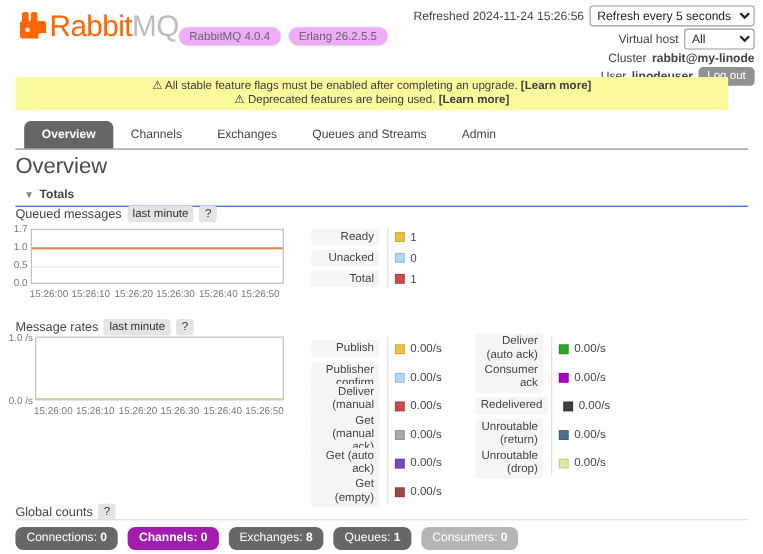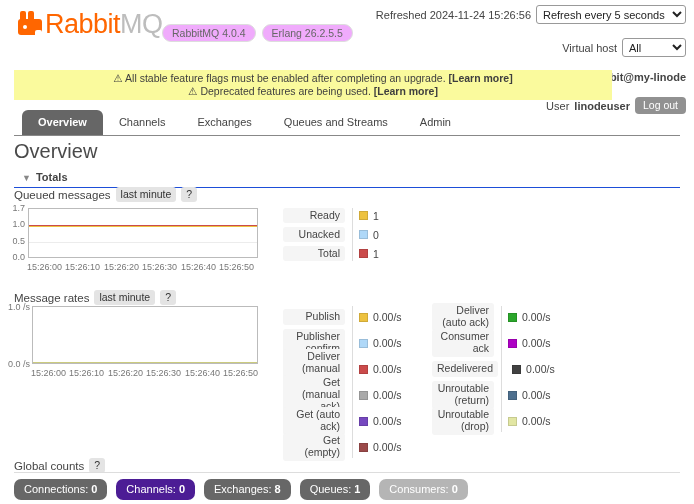--- a/index.html
+++ b/index.html
@@ -10,28 +10,28 @@
   
   .logo { position:absolute; left:18px; top:9px; display:flex; align-items:flex-start; cursor:pointer; }
   .logo svg { width:24px; height:28px; margin-right:3px; margin-top:2px; }
   .brand { font-size:27px; line-height:30px; letter-spacing:-0.5px; }
   .brand .rabbit { color:#f60; }
   .brand .mq { color:#bdbdbd;margin-top:44px; }
   .brand .tm { font-size:7px; color:#aaa; vertical-align:baseline; margin-left:2px; }
   .version-badges { position:absolute; left:162px; top:24px; display:flex; gap:6px; }
   .vbadge { background:#f0abfc; border:1px solid #ddd; border-radius:9px; padding:2px 9px; font-size:10.5px; color:#666; white-space:nowrap; }
 
-  .hdr-info { position:absolute; right:8px; top:5px; display:flex; flex-direction:column; align-items:flex-end; gap:14px; font-size:11px; color:#444; }
+  .hdr-info { position:absolute; right:8px; top:5px; display:flex; flex-direction:column; align-items:flex-end; gap:2px; font-size:11px; color:#444; }
   .hdr-row { display:flex; align-items:center; gap:5px; white-space:nowrap; }
   .hdr-row select { font-family:"Liberation Sans", sans-serif; font-size:11px; color:#222; border:1px solid #999; border-radius:3px; background:#fff; padding:1px 2px; height:19px; }
   .bold { font-weight:bold; }
   .logout-btn { background:#919191; color:#fff; border:none; border-radius:4px; padding:2px 8px 3px; font-size:10.5px; font-family:"Liberation Sans", sans-serif; cursor:pointer; }
 
   
-  .banner { position:absolute; left:14px; top:70px; width:598px; background:#fafa9d; text-align:center; padding:2px 0 3px; }
+  .banner { position:absolute; left:14px; top:70px; width:648px; background:#fafa9d; text-align:center; padding:2px 0 3px; }
   .banner-line { font-size:10.5px; line-height:12.5px; color:#3e3e3e; }
   .banner-line .lm { font-weight:bold; cursor:pointer; }
 
   
   .tabs { position:absolute; left:14px; top:110px; width:666px; border-bottom:1px solid #888; display:flex; align-items:flex-end; padding-left:8px; }
   .tab { font-size:11px; color:#444; padding:6px 16px 7px; cursor:pointer; border-radius:6px 6px 0 0; white-space:nowrap; }
   .tab.active { background:#666; color:#fff; font-weight:bold; }
 
   
   .h1 { position:absolute; left:14px; top:140px; font-size:20px; font-weight:400; color:#4a4a4a; }
@@ -256,19 +256,19 @@
     </div>
   </div>
 
   <div class="sect-title-row" style="left:14px; top:458px;">
     <span>Global counts</span>
     <span class="mini-badge">?</span>
   </div>
   <div class="gc-rule"></div>
   <div class="gc-badges">
     <span class="gc-pill" style="background: rgb(103, 103, 103);"><span>Connections:</span><b>0</b></span>
-    <span class="gc-pill" style="background: #4c1d95;"><span>Channels:</span><b>0</b></span>
+    <span class="gc-pill" style="background: #a21caf; font-weight: bold;"><span>Channels:</span><b>0</b></span>
     <span class="gc-pill" style="background: rgb(103, 103, 103);"><span>Exchanges:</span><b>8</b></span>
     <span class="gc-pill" style="background: rgb(103, 103, 103);"><span>Queues:</span><b>1</b></span>
     <span class="gc-pill" style="background: rgb(181, 181, 181);"><span>Consumers:</span><b>0</b></span>
   </div>
 
 </div>
 
 </body></html>

